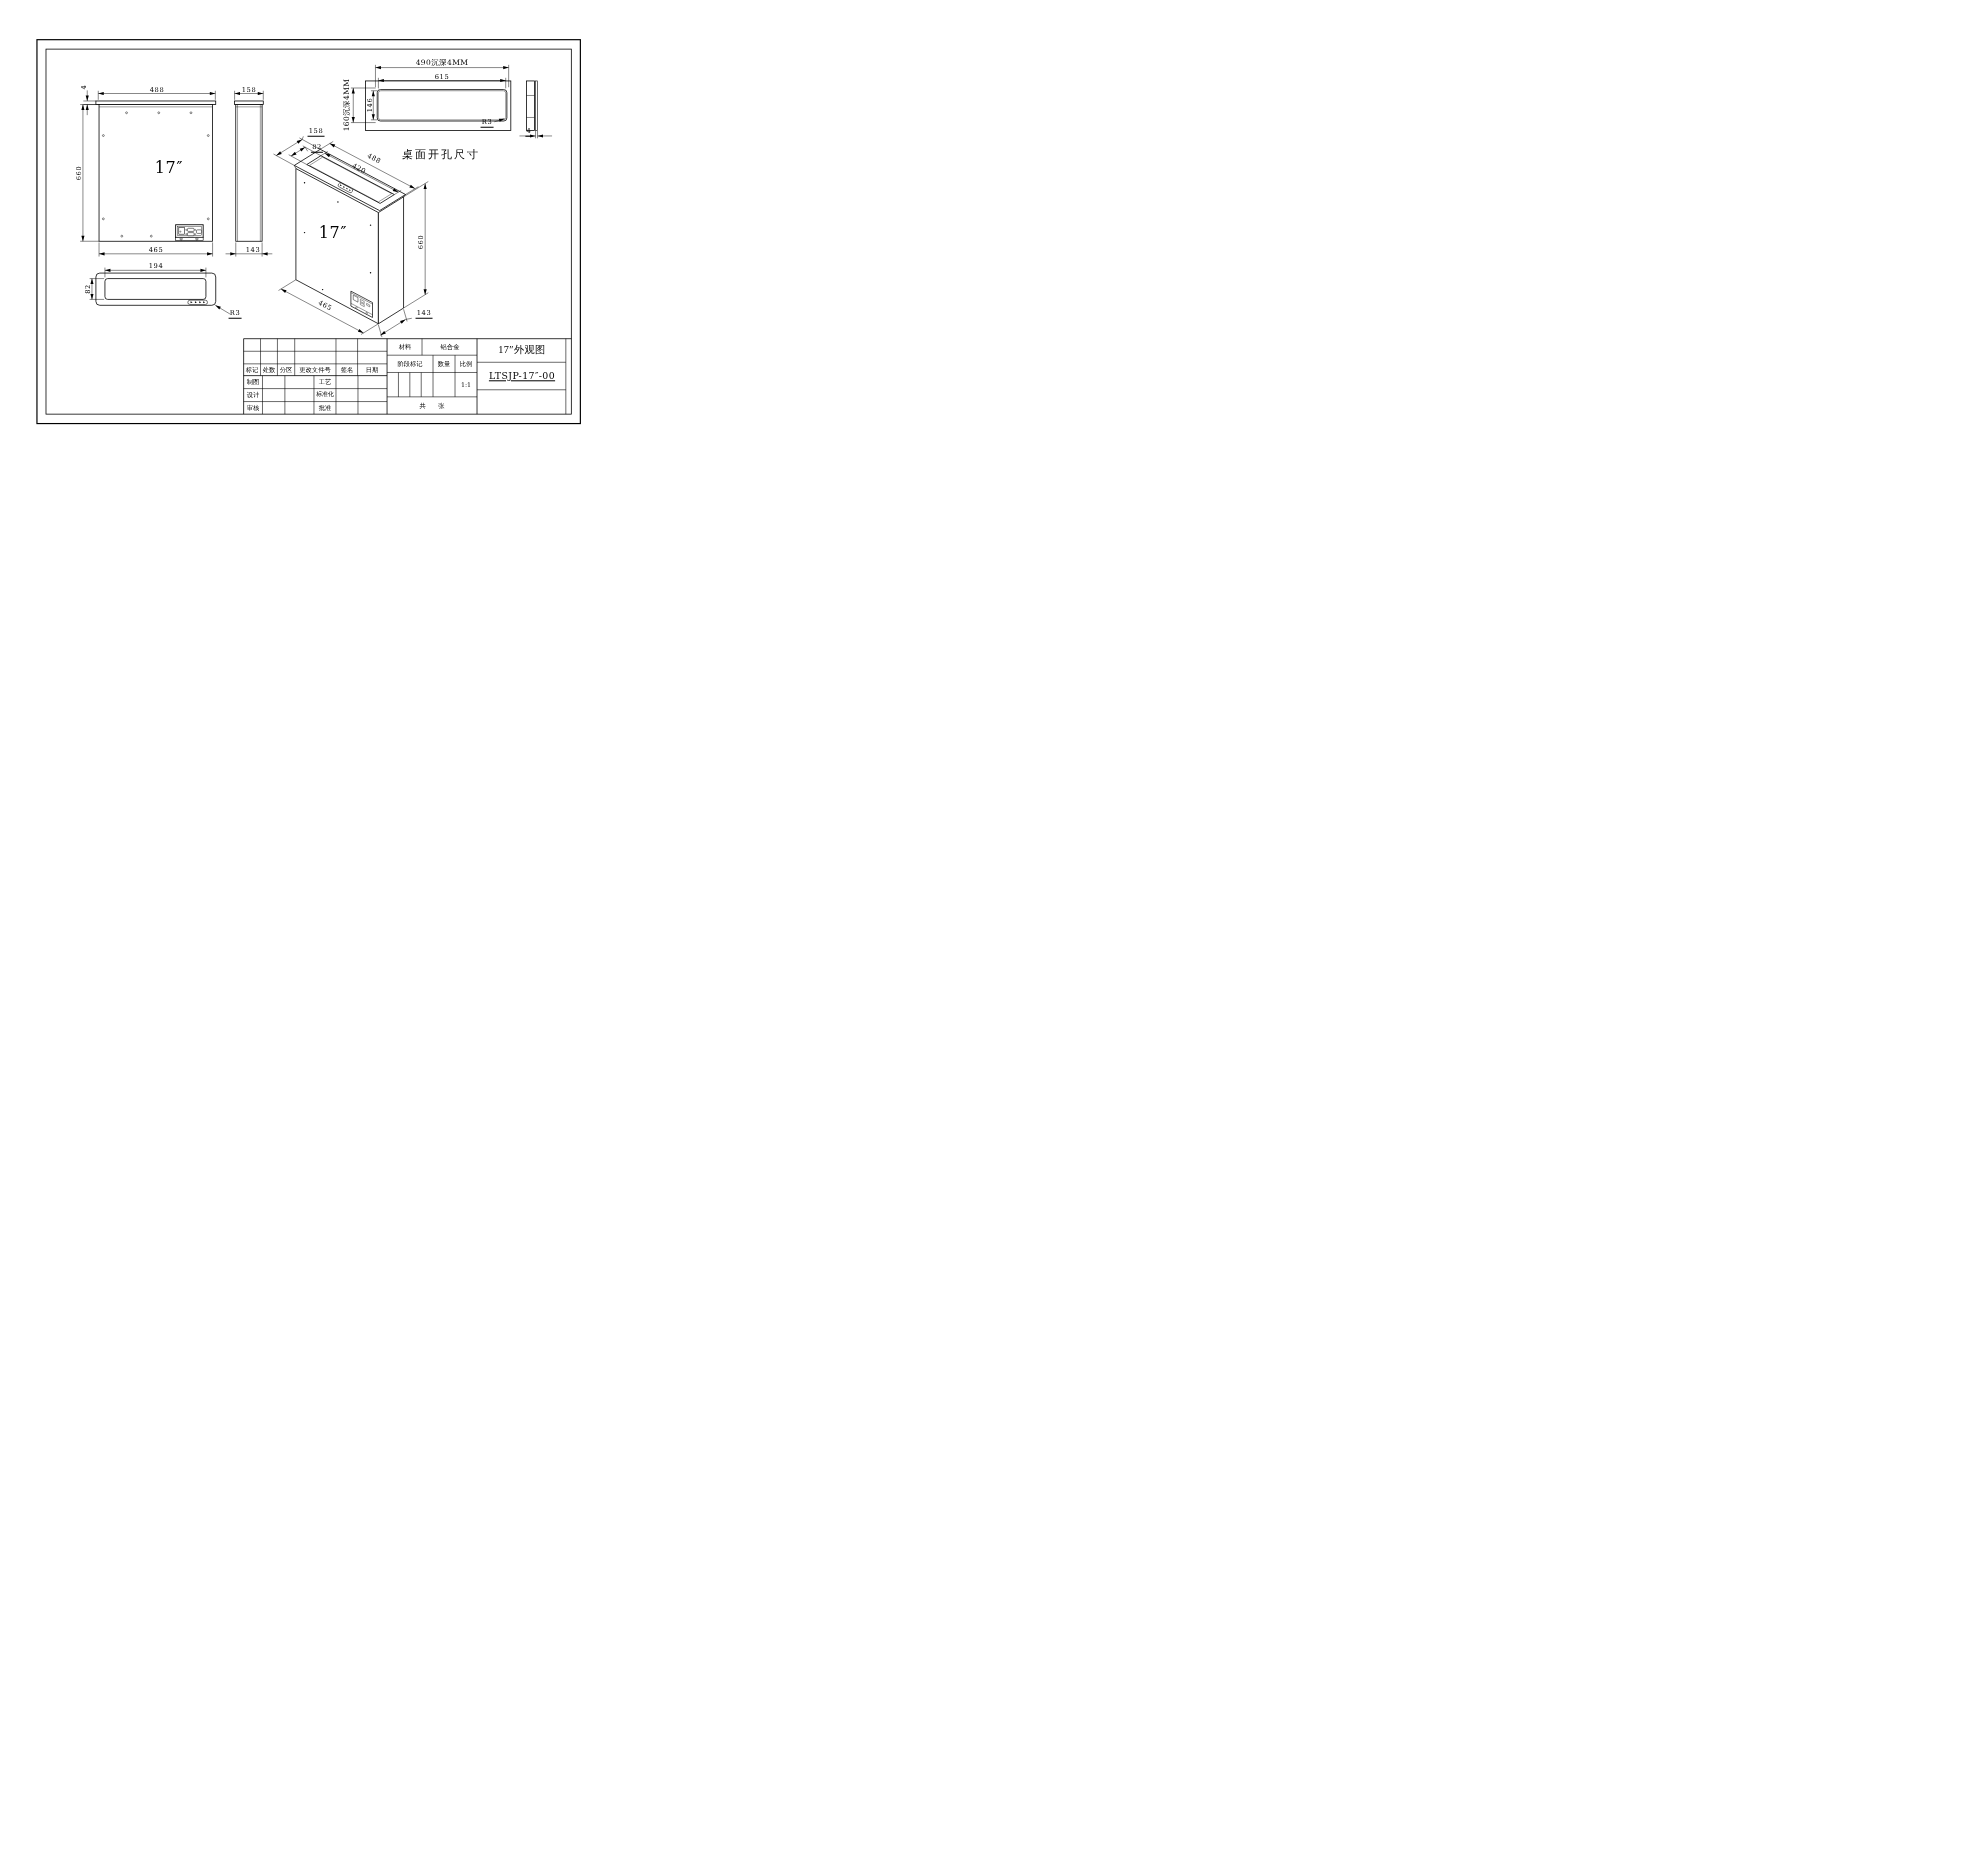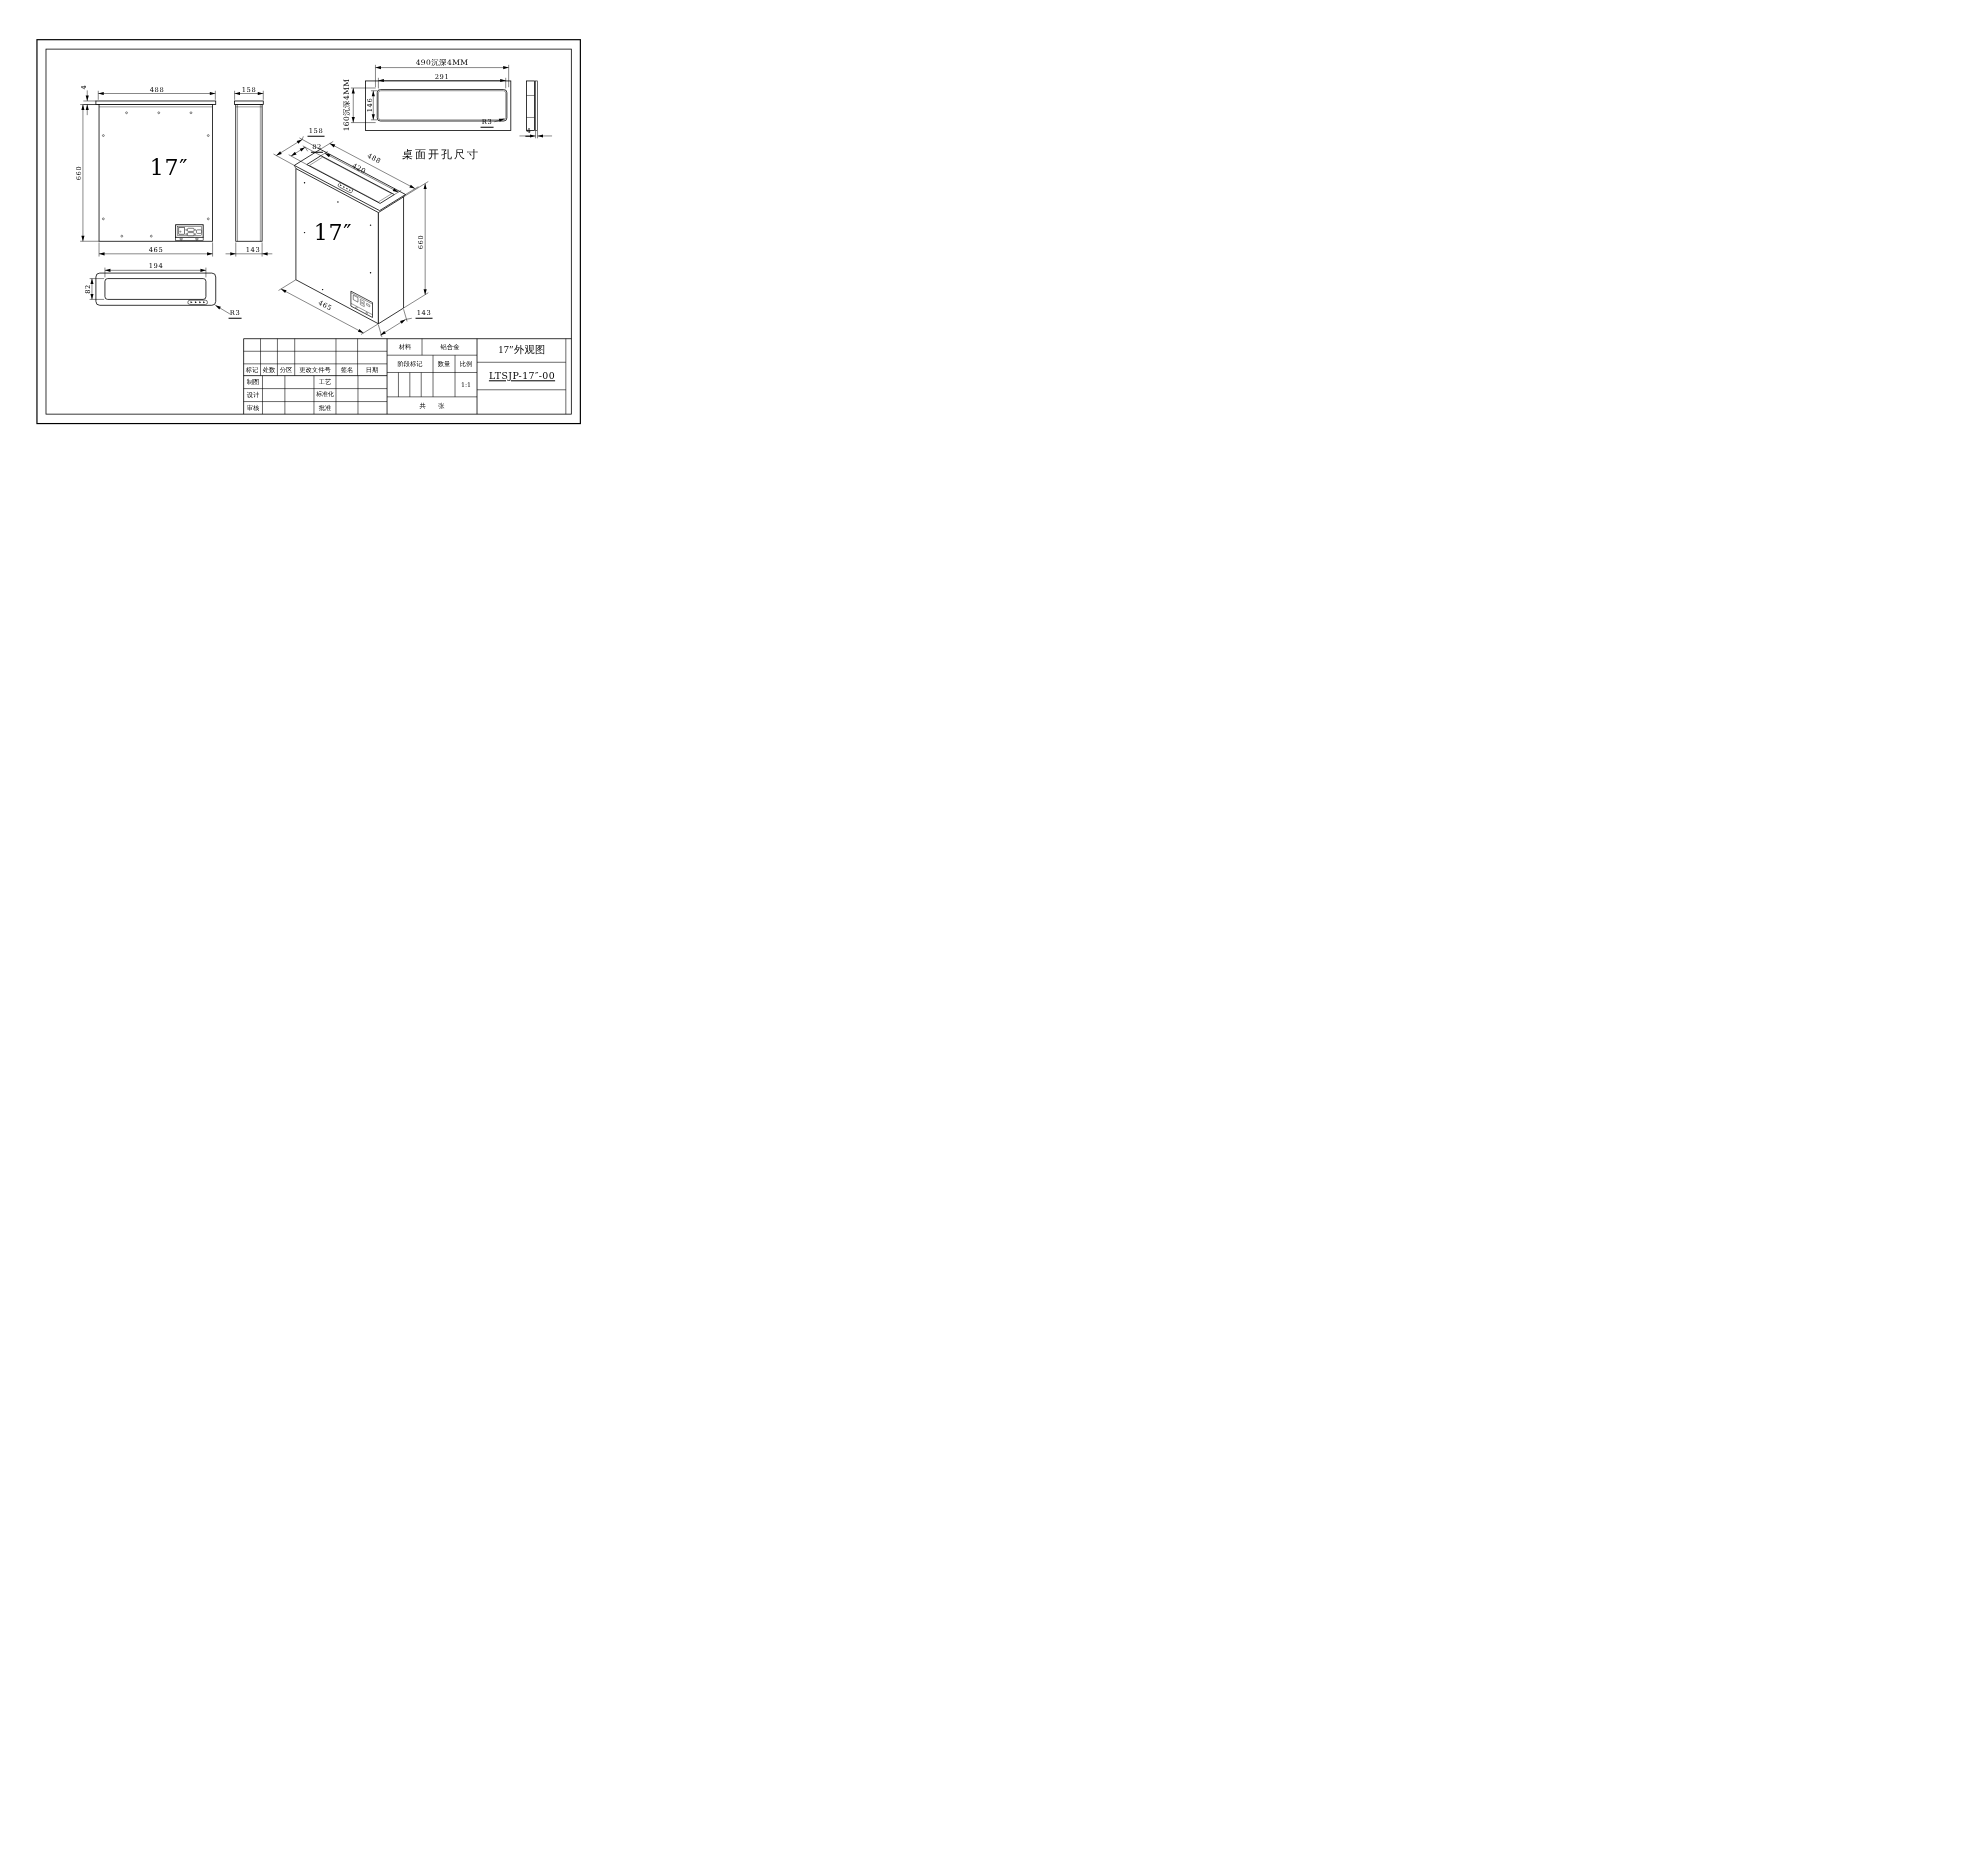--- a/index.html
+++ b/index.html
@@ -3,21 +3,21 @@
 <meta charset="utf-8">
 <style>
   html,body{margin:0;padding:0;background:#fff;}
   #sheet{position:relative;width:613px;height:433px;background:#fff;overflow:hidden;
          font-family:"DejaVu Serif",serif;color:#000;}
   #linework{position:absolute;left:0;top:0;}
   .lbl{position:absolute;transform:translate(-50%,-50%);font-family:"DejaVu Serif",serif;
        font-size:6.7px;letter-spacing:0.6px;white-space:nowrap;line-height:1;}
   .v{transform:translate(-50%,-50%) rotate(-90deg);}
   .r28{transform:translate(-50%,-50%) rotate(27.9deg);}
-  .big{font-size:22px;letter-spacing:0.8px;}
+  .big{font-size:16px;letter-spacing:0.8px;}
   .ul{border-bottom:0.6px solid #000;padding:0 1.2px 0.8px;}
   .cjk{font-size:7.5px;letter-spacing:0.4px;}
   .title-cn{font-size:11px;letter-spacing:2px;}
   .tb{font-size:6.3px;letter-spacing:0;}
   .tb-sm{font-size:5.9px;}
   .tb-big{font-size:10.2px;letter-spacing:0.4px;}
   .tb-code{font-size:9.4px;letter-spacing:0.4px;}
 </style>
 </head>
 <body>
@@ -297,21 +297,21 @@
 <div class="lbl ul" style="left:316px;top:132px;">158</div>
 <div class="lbl ul" style="left:317px;top:148px;">82</div>
 <div class="lbl r28" style="left:374px;top:159px;">488</div>
 <div class="lbl r28" style="left:359px;top:169px;">420</div>
 <div class="lbl v" style="left:421px;top:242px;">660</div>
 <div class="lbl r28" style="left:325px;top:306px;">465</div>
 <div class="lbl ul" style="left:424px;top:314px;">143</div>
 <div class="lbl big" style="left:333px;top:233px;">17″</div>
 
 <div class="lbl cjk" style="left:442px;top:63px;">490沉深4MM</div>
-<div class="lbl" style="left:442px;top:77px;">291</div>
+<div class="lbl" style="left:442px;top:77px;">615</div>
 <div class="lbl v" style="left:370px;top:105px;">146</div>
 <div class="lbl v cjk" style="left:347px;top:105px;">160沉深4MM</div>
 <div class="lbl ul" style="left:487px;top:123px;">R3</div>
 <div class="lbl ul" style="left:529px;top:132px;">4</div>
 <div class="lbl title-cn" style="left:441px;top:154px;">桌面开孔尺寸</div>
 
 <div class="lbl tb" style="left:252px;top:370px;">标记</div>
 <div class="lbl tb" style="left:269px;top:370px;">处数</div>
 <div class="lbl tb" style="left:286px;top:370px;">分区</div>
 <div class="lbl tb" style="left:315px;top:370px;">更改文件号</div>

